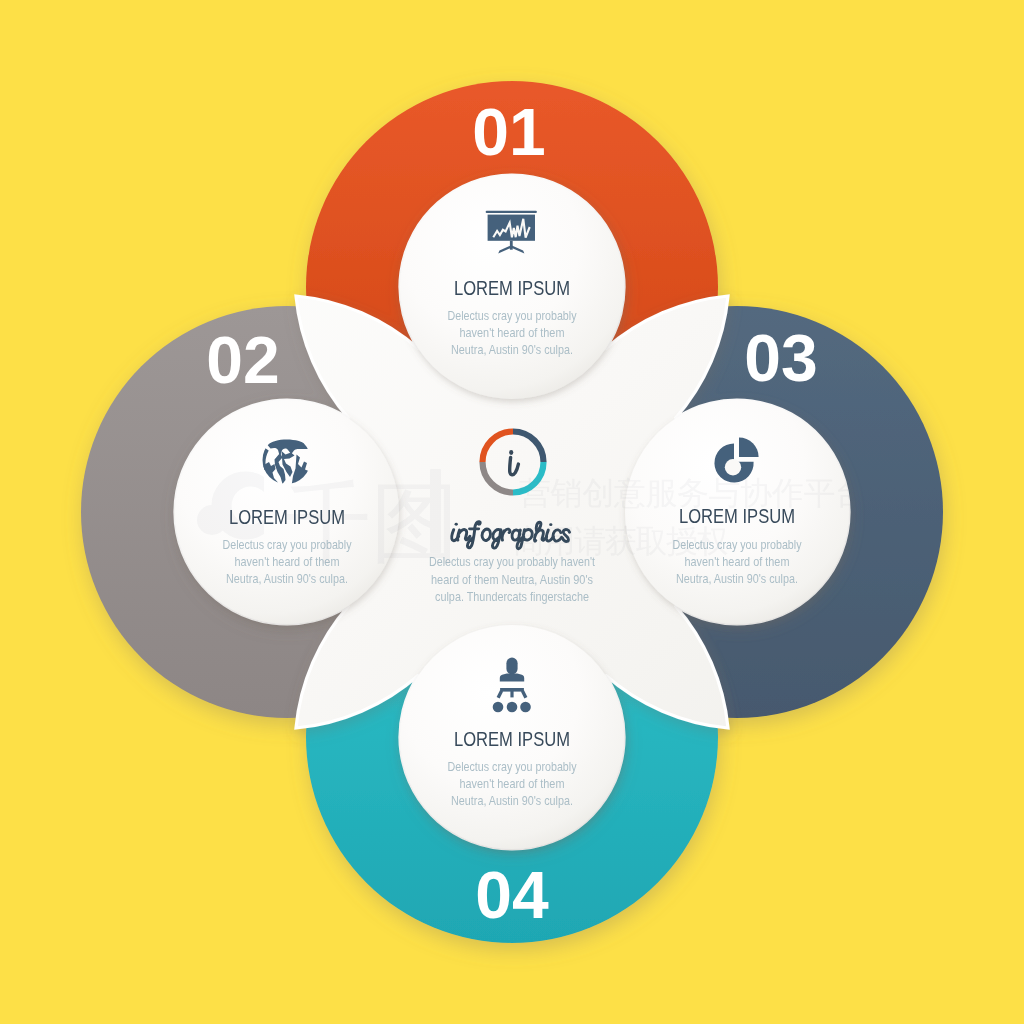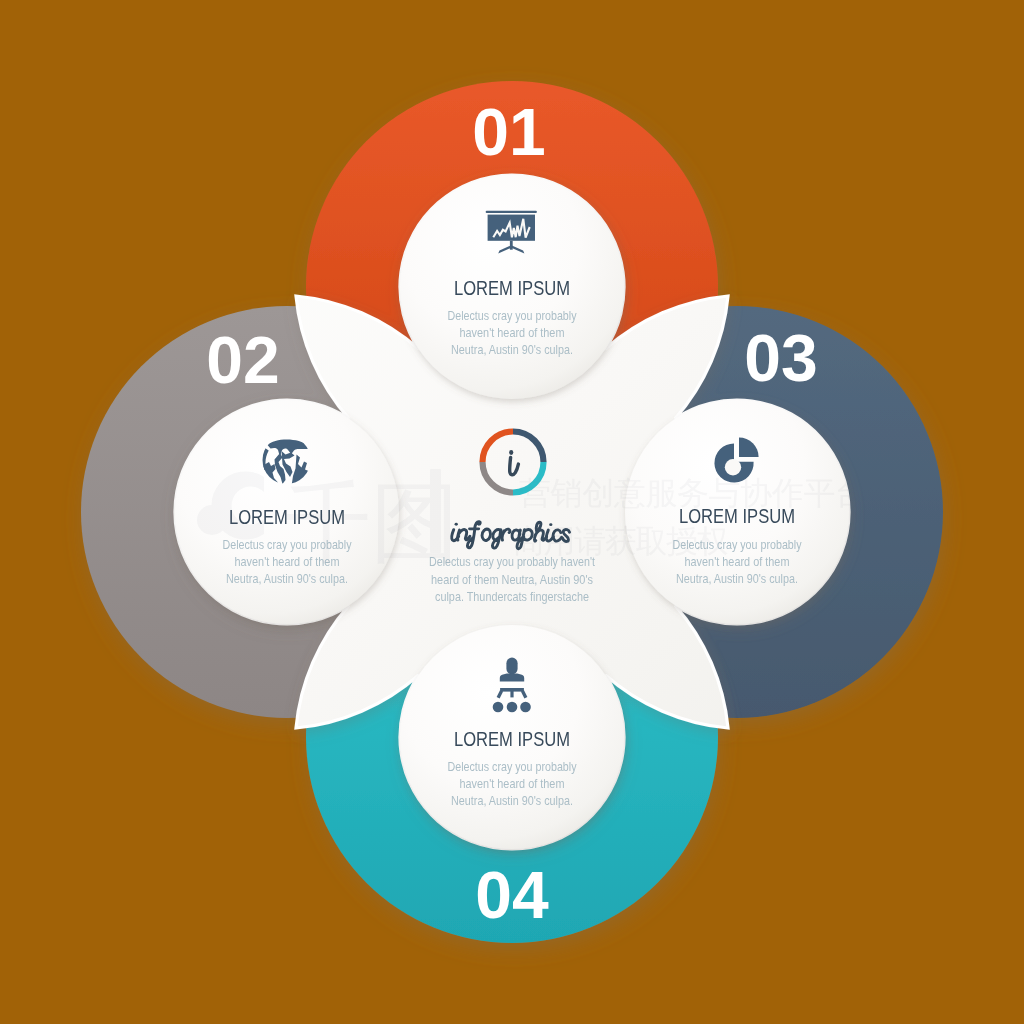--- a/index.html
+++ b/index.html
@@ -1,19 +1,19 @@
 <!DOCTYPE html>
 <html><head>
 <meta charset="utf-8">
 <title>Infographics</title>
 <style>
   html,body{margin:0;padding:0;}
   body{width:1024px;height:1024px;overflow:hidden;background:#fcfbf9;
        font-family:"Liberation Sans",sans-serif;}
-  #stage{position:relative;width:1024px;height:1024px;background:#a16207;}
+  #stage{position:relative;width:1024px;height:1024px;background:#fde047;}
   #mainsvg{position:absolute;left:0;top:0;}
 </style>
 </head>
 <body>
 
 <div id="stage">
 <svg id="mainsvg" width="1024" height="1024" viewBox="0 0 1024 1024">
   <defs>
     <linearGradient id="gOrange" x1="0" y1="0" x2="0" y2="1">
       <stop offset="0" stop-color="#e9592a"></stop>

